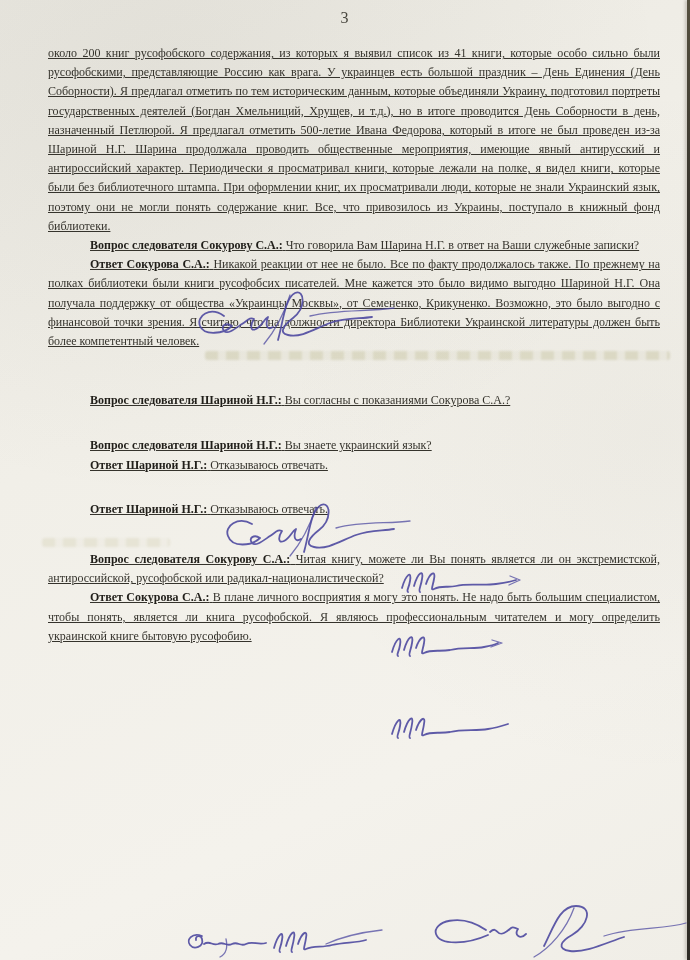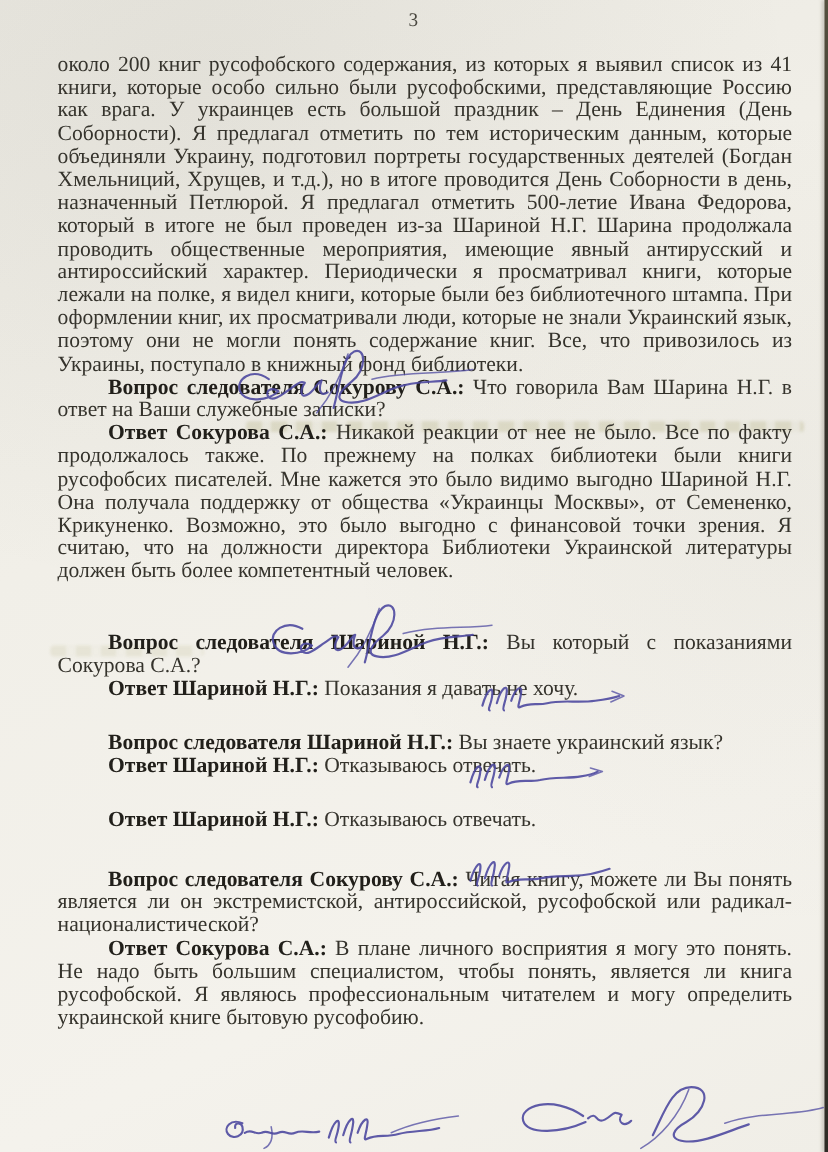--- a/index.html
+++ b/index.html
@@ -16,22 +16,23 @@
     position:absolute; right:0; top:0; width:3px; height:960px;
     background:linear-gradient(180deg,#55503f 0%,#33302a 25%,#3b382f 70%,#2e2b25 100%);
     box-shadow:-2px 0 3px rgba(70,65,50,0.25);
   }
   .page-number {
     position:absolute; top:9px; left:0; width:100%;
     text-align:center; font-size:16px; color:#49473f; letter-spacing:1px;
   }
   .content {
     position:absolute; left:48px; top:44px; width:612px;
-    font-size:18px; line-height:19.2px; text-align:justify;
+    font-size:12px; line-height:19.2px; text-align:justify;
     text-justify:inter-word;
+    text-decoration:underline;
   }
   .content p { margin:0; }
   .content b { color:#211f1a;margin-left:42px; }
   .para-1   { margin-bottom:20px; }
   .qa-block-1 { margin-bottom:40px; }
   .qa-block-2 { margin-bottom:26px; }
   .qa-block-3 { margin-bottom:25px; }
   .qa-block-4 { margin-bottom:31px; }
   .sig { position:absolute; pointer-events:none; }
   .sig path {
@@ -61,22 +62,21 @@
   <div class="content">
 
     <p class="para-1">около 200 книг русофобского содержания, из которых я выявил список из 41 книги, которые особо сильно были русофобскими, представляющие Россию как врага. У украинцев есть большой праздник – День Единения (День Соборности). Я предлагал отметить по тем историческим данным, которые объединяли Украину, подготовил портреты государственных деятелей (Богдан Хмельниций, Хрущев, и т.д.), но в итоге проводится День Соборности в день, назначенный Петлюрой. Я предлагал отметить 500-летие Ивана Федорова, который в итоге не был проведен из-за Шариной Н.Г. Шарина продолжала проводить общественные мероприятия, имеющие явный антирусский и антироссийский характер. Периодически я просматривал книги, которые лежали на полке, я видел книги, которые были без библиотечного штампа. При оформлении книг, их просматривали люди, которые не знали Украинский язык, поэтому они не могли понять содержание книг. Все, что привозилось из Украины, поступало в книжный фонд библиотеки.</p>
 
     <div class="qa-block-1">
       <p><b>Вопрос следователя Сокурову С.А.:</b> <span>Что говорила Вам Шарина Н.Г. в ответ на Ваши служебные записки?</span></p>
       <p><b>Ответ Сокурова С.А.:</b> <span>Никакой реакции от нее не было. Все по факту продолжалось также. По прежнему на полках библиотеки были книги русофобсих писателей. Мне кажется это было видимо выгодно Шариной Н.Г. Она получала поддержку от общества «Украинцы Москвы», от Семененко, Крикуненко. Возможно, это было выгодно с финансовой точки зрения. Я считаю, что на должности директора Библиотеки Украинской литературы должен быть более компетентный человек.</span></p>
     </div>
 
     <div class="qa-block-2">
-      <p><b>Вопрос следователя Шариной Н.Г.:</b> <span>Вы который с показаниями Сокурова С.А.?</span></p>
-      <p><b>Ответ Шариной Н.Г.:</b> <span>Показания я давать не хочу.</span></p>
+      <p><b>Вопрос следователя Шариной Н.Г.:</b> <span>Вы согласны с показаниями Сокурова С.А.?</span></p>
     </div>
 
     <div class="qa-block-3">
       <p><b>Вопрос следователя Шариной Н.Г.:</b> <span>Вы знаете украинский язык?</span></p>
       <p><b>Ответ Шариной Н.Г.:</b> <span>Отказываюсь отвечать.</span></p>
     </div>
 
     <div class="qa-block-4">
       <p><b>Ответ Шариной Н.Г.:</b> <span>Отказываюсь отвечать.</span></p>
     </div>

